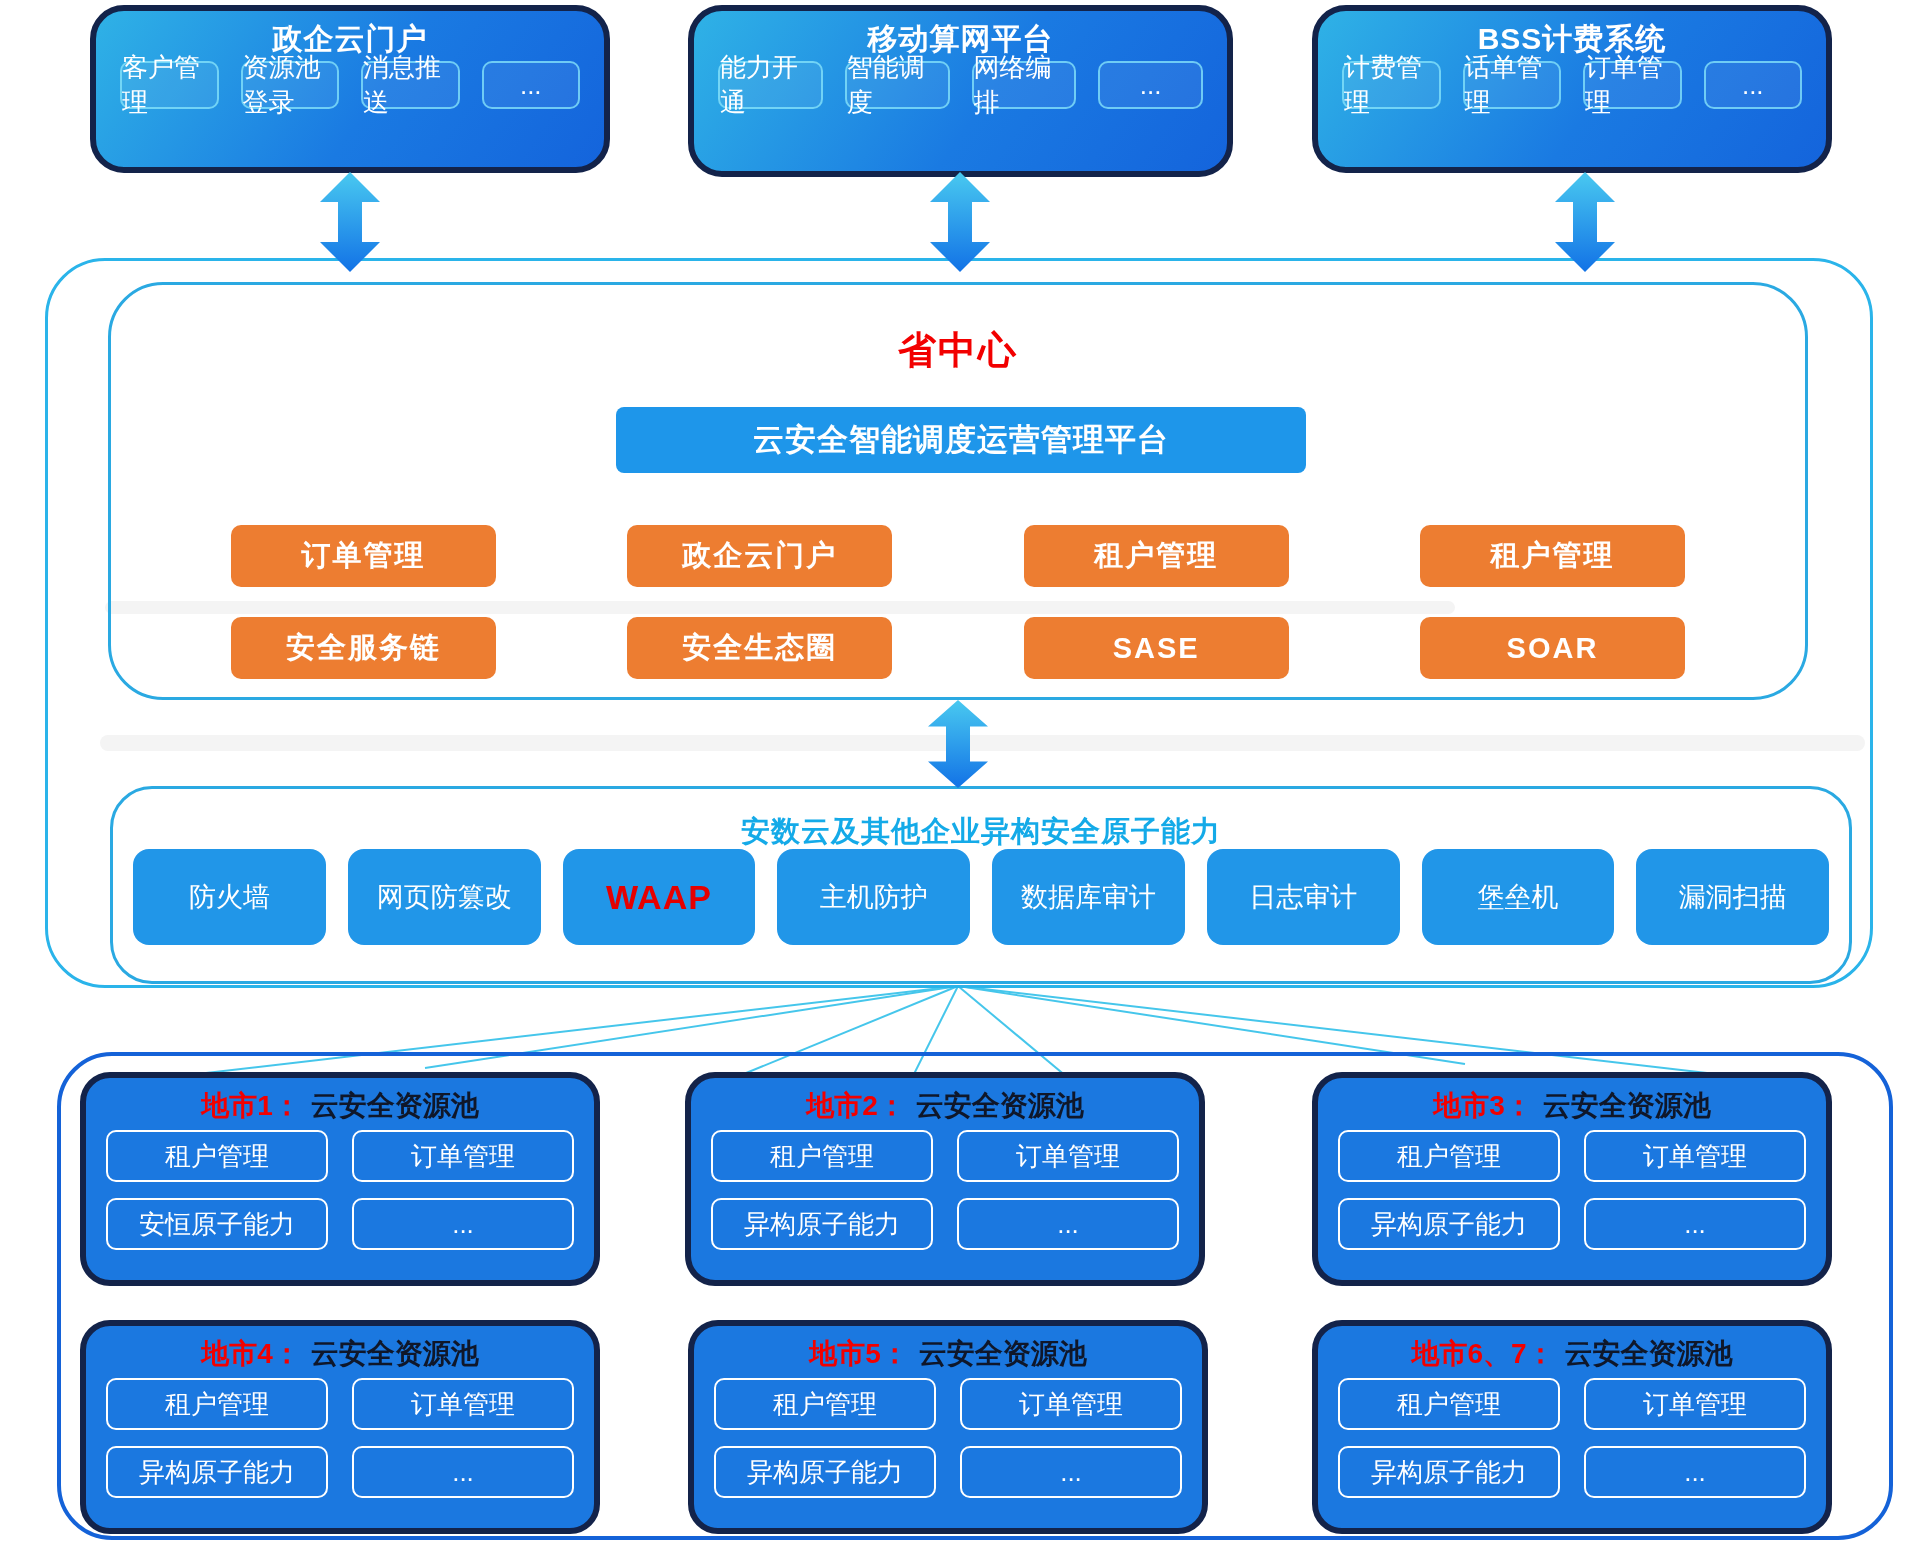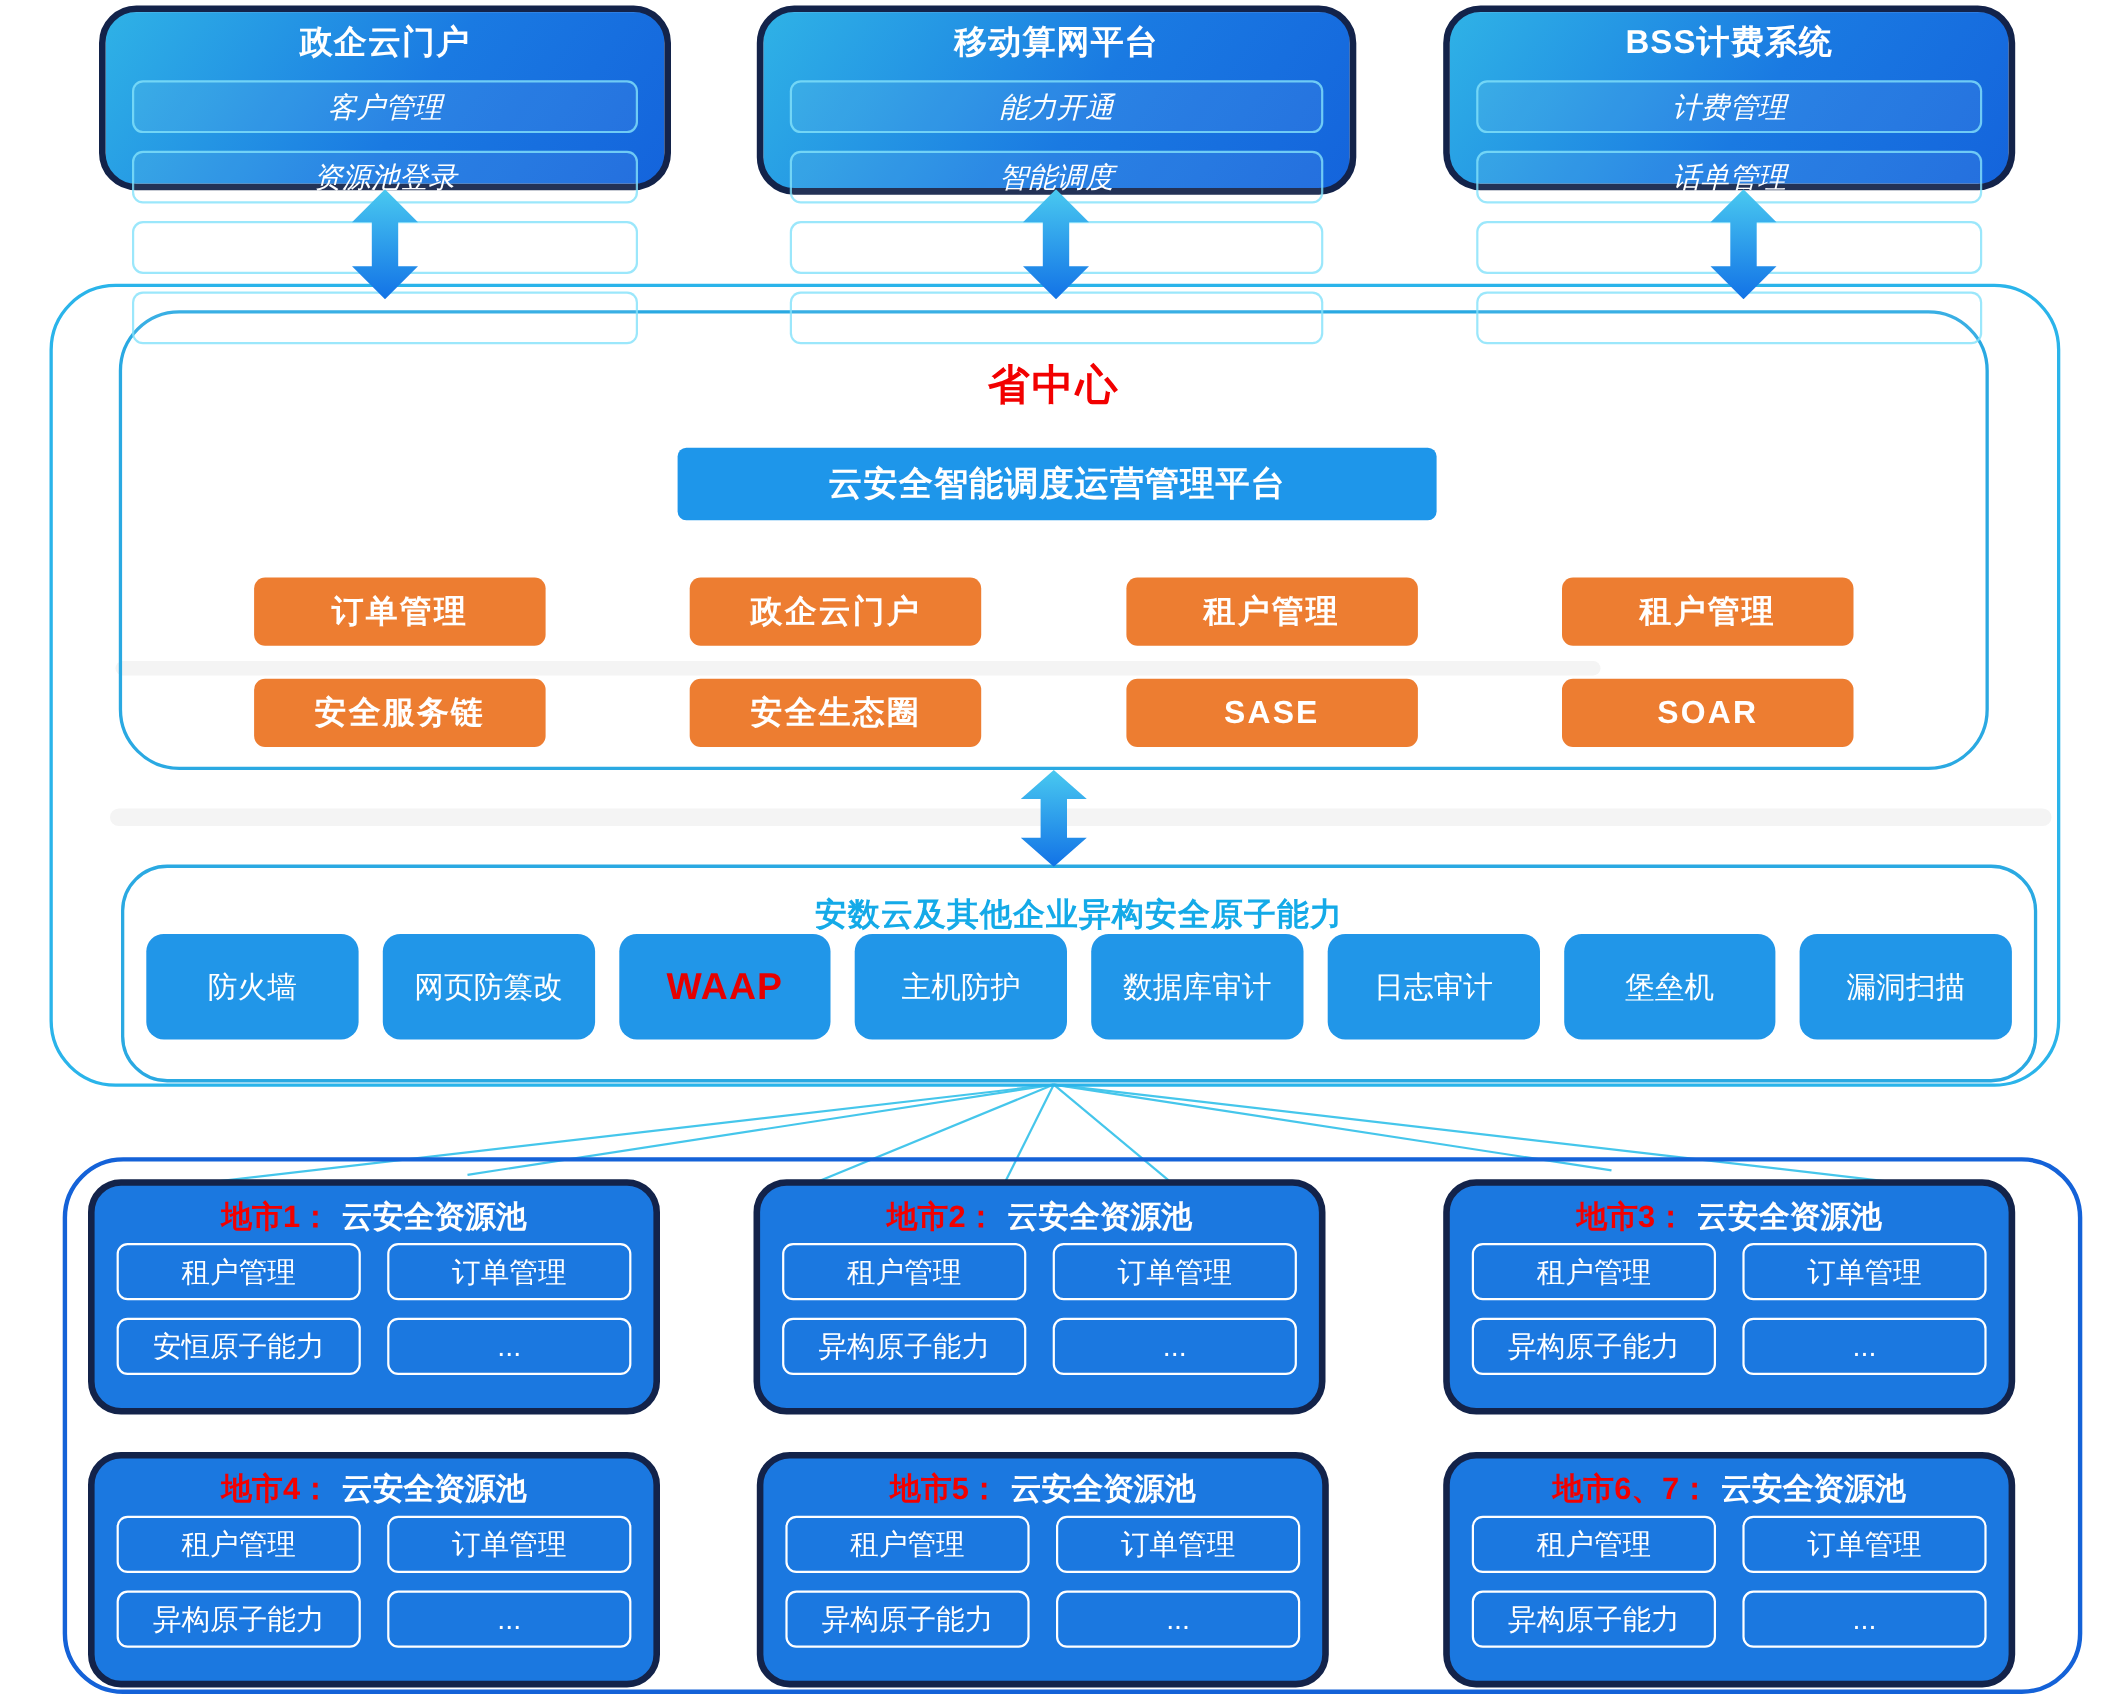--- a/index.html
+++ b/index.html
@@ -12,21 +12,21 @@
     position:absolute;box-sizing:border-box;
     border:6px solid #13234a;border-radius:34px;
     background:linear-gradient(125deg,#2fb2e6 0%,#1a7ae2 55%,#1464dc 100%);
     padding:6px 24px 14px 24px;z-index:3;
   }
   .sysbox .stitle{
     text-align:center;color:#ffffff;font-size:30px;font-weight:700;
     line-height:44px;height:44px;letter-spacing:1px;
   }
   .sysgrid{
-    display:grid;grid-template-columns:1fr;gap:16px 22px;margin-top:12px;font-style:italic;
+    display:grid;grid-template-columns:1fr 1fr 1fr 1fr;gap:16px 22px;margin-top:0;
   }
   .chip{
     box-sizing:border-box;height:48px;border:2px solid rgba(130,225,250,.8);
     border-radius:10px;background:rgba(255,255,255,.07);
     color:#ffffff;font-size:26px;display:flex;align-items:center;justify-content:center;
   }
   
   .arrow{position:absolute;z-index:4;}
   
   .band{position:absolute;background:#f4f4f4;border-radius:8px;z-index:1;}
@@ -86,21 +86,21 @@
   .city{
     position:absolute;box-sizing:border-box;width:520px;height:214px;
     border:6px solid #13234a;border-radius:30px;background:#1b78e0;
     padding:6px 20px 14px 20px;z-index:3;
   }
   .ctitle{
     text-align:center;height:44px;line-height:44px;font-size:28px;font-weight:700;
     white-space:nowrap;
   }
   .cname{color:#f20000;margin-right:10px;}
-  .cpool{color:#ffffff;}
+  .cpool{color:#0f172a;}
   .cgrid{display:grid;grid-template-columns:1fr 1fr;gap:16px 24px;margin-top:2px;}
   .citem{
     box-sizing:border-box;height:52px;border:2.5px solid #ffffff;border-radius:10px;
     color:#ffffff;font-size:26px;display:flex;align-items:center;justify-content:center;
     background:transparent;
   }
 </style>
 </head>
 <body>
 

